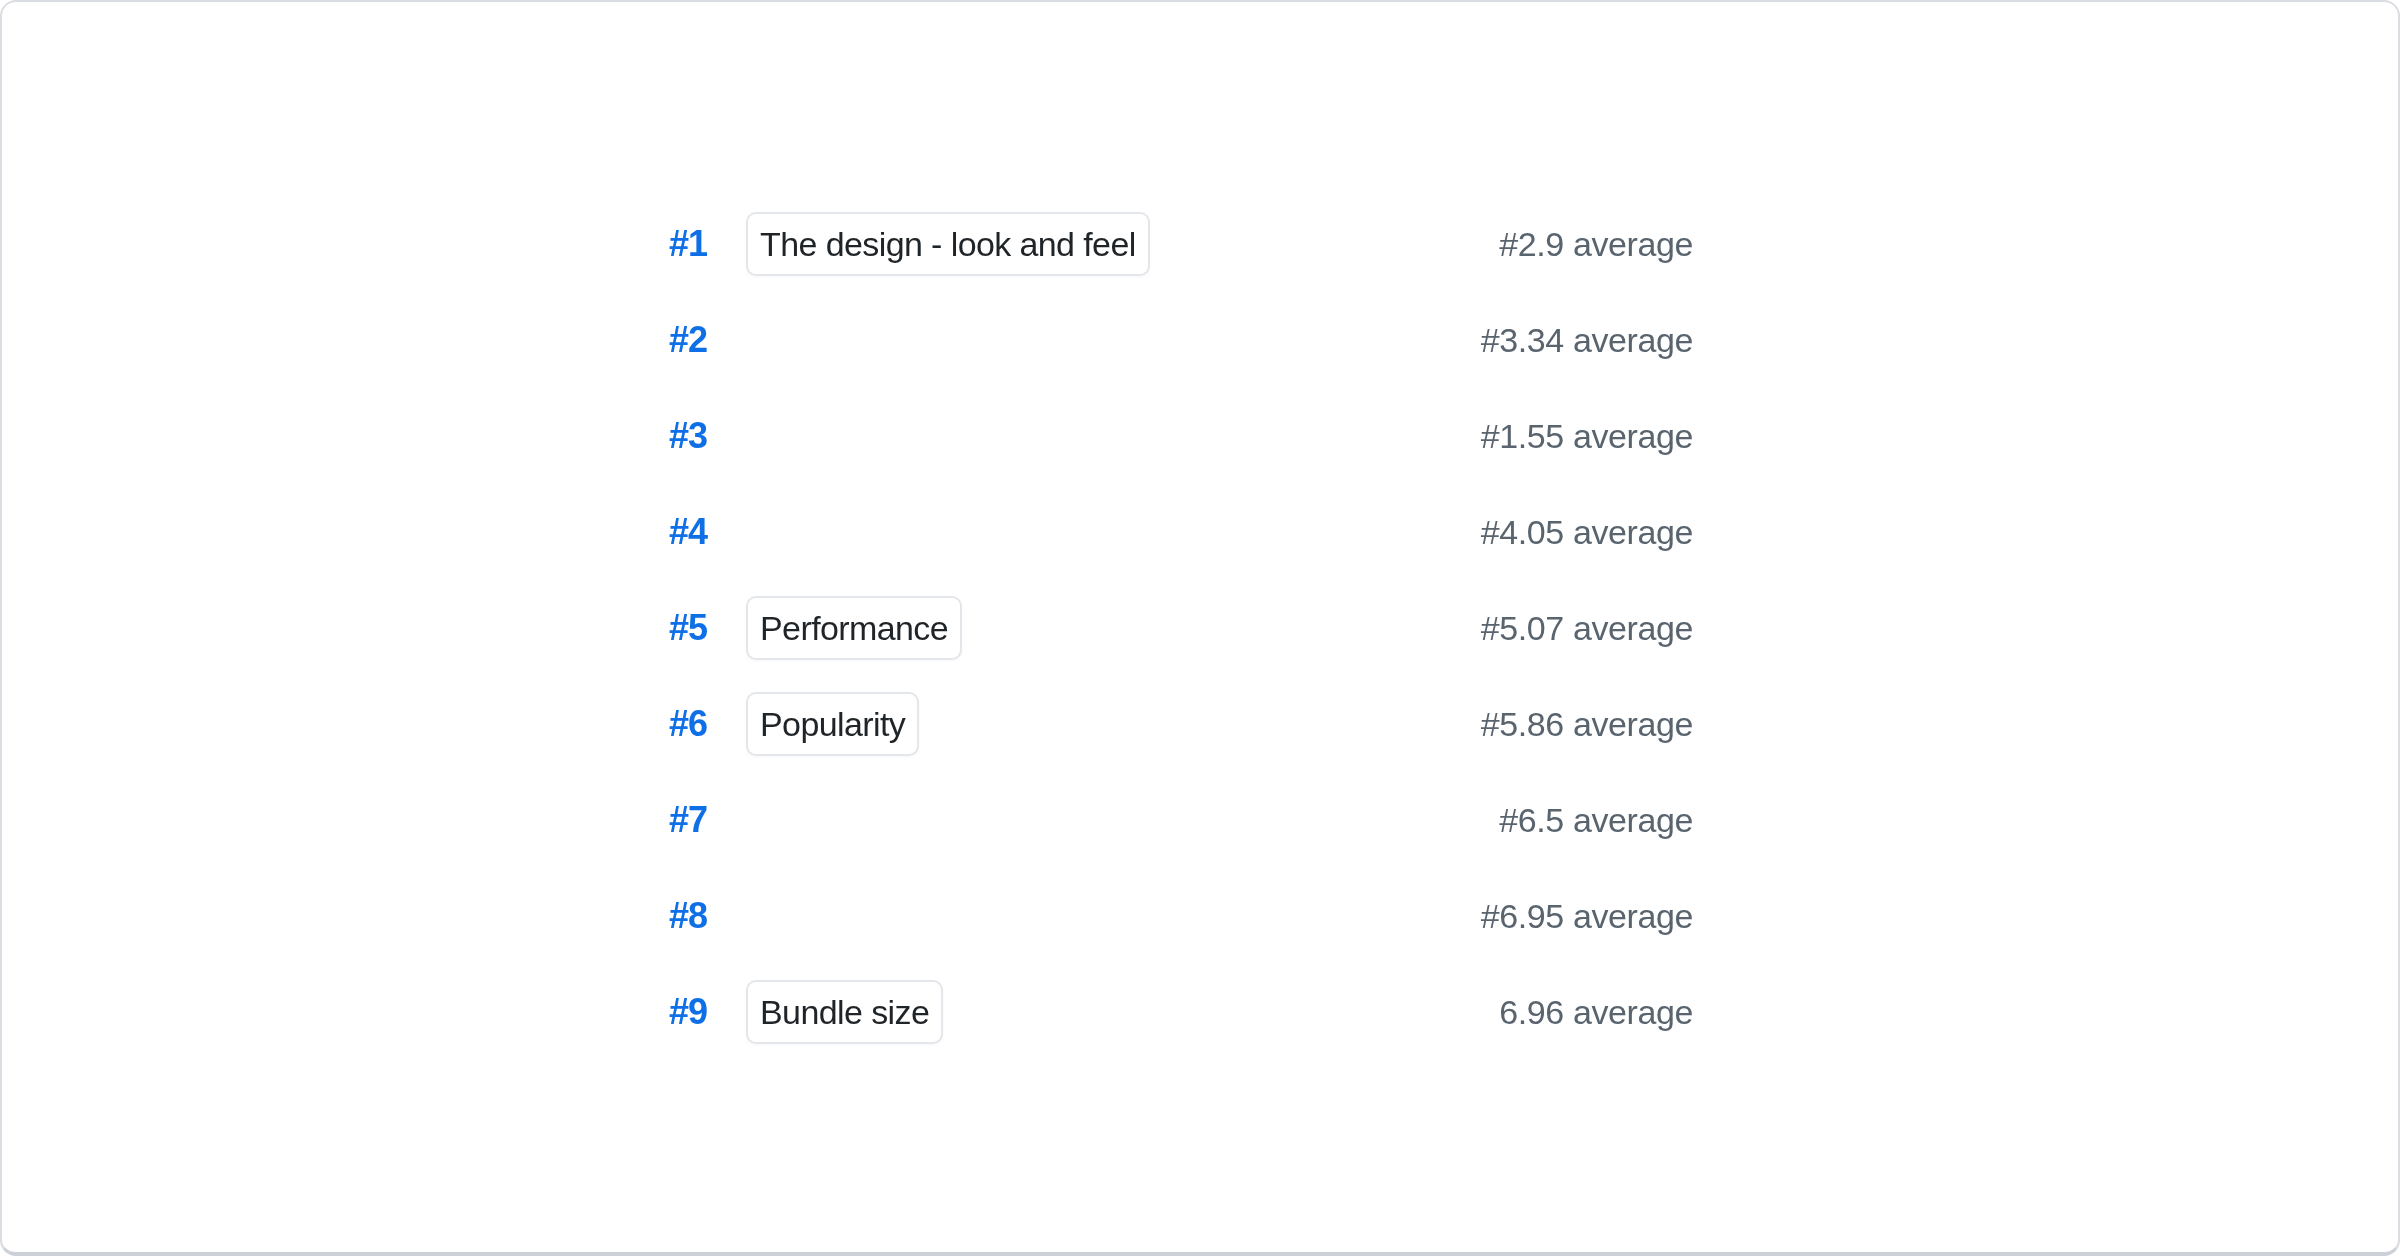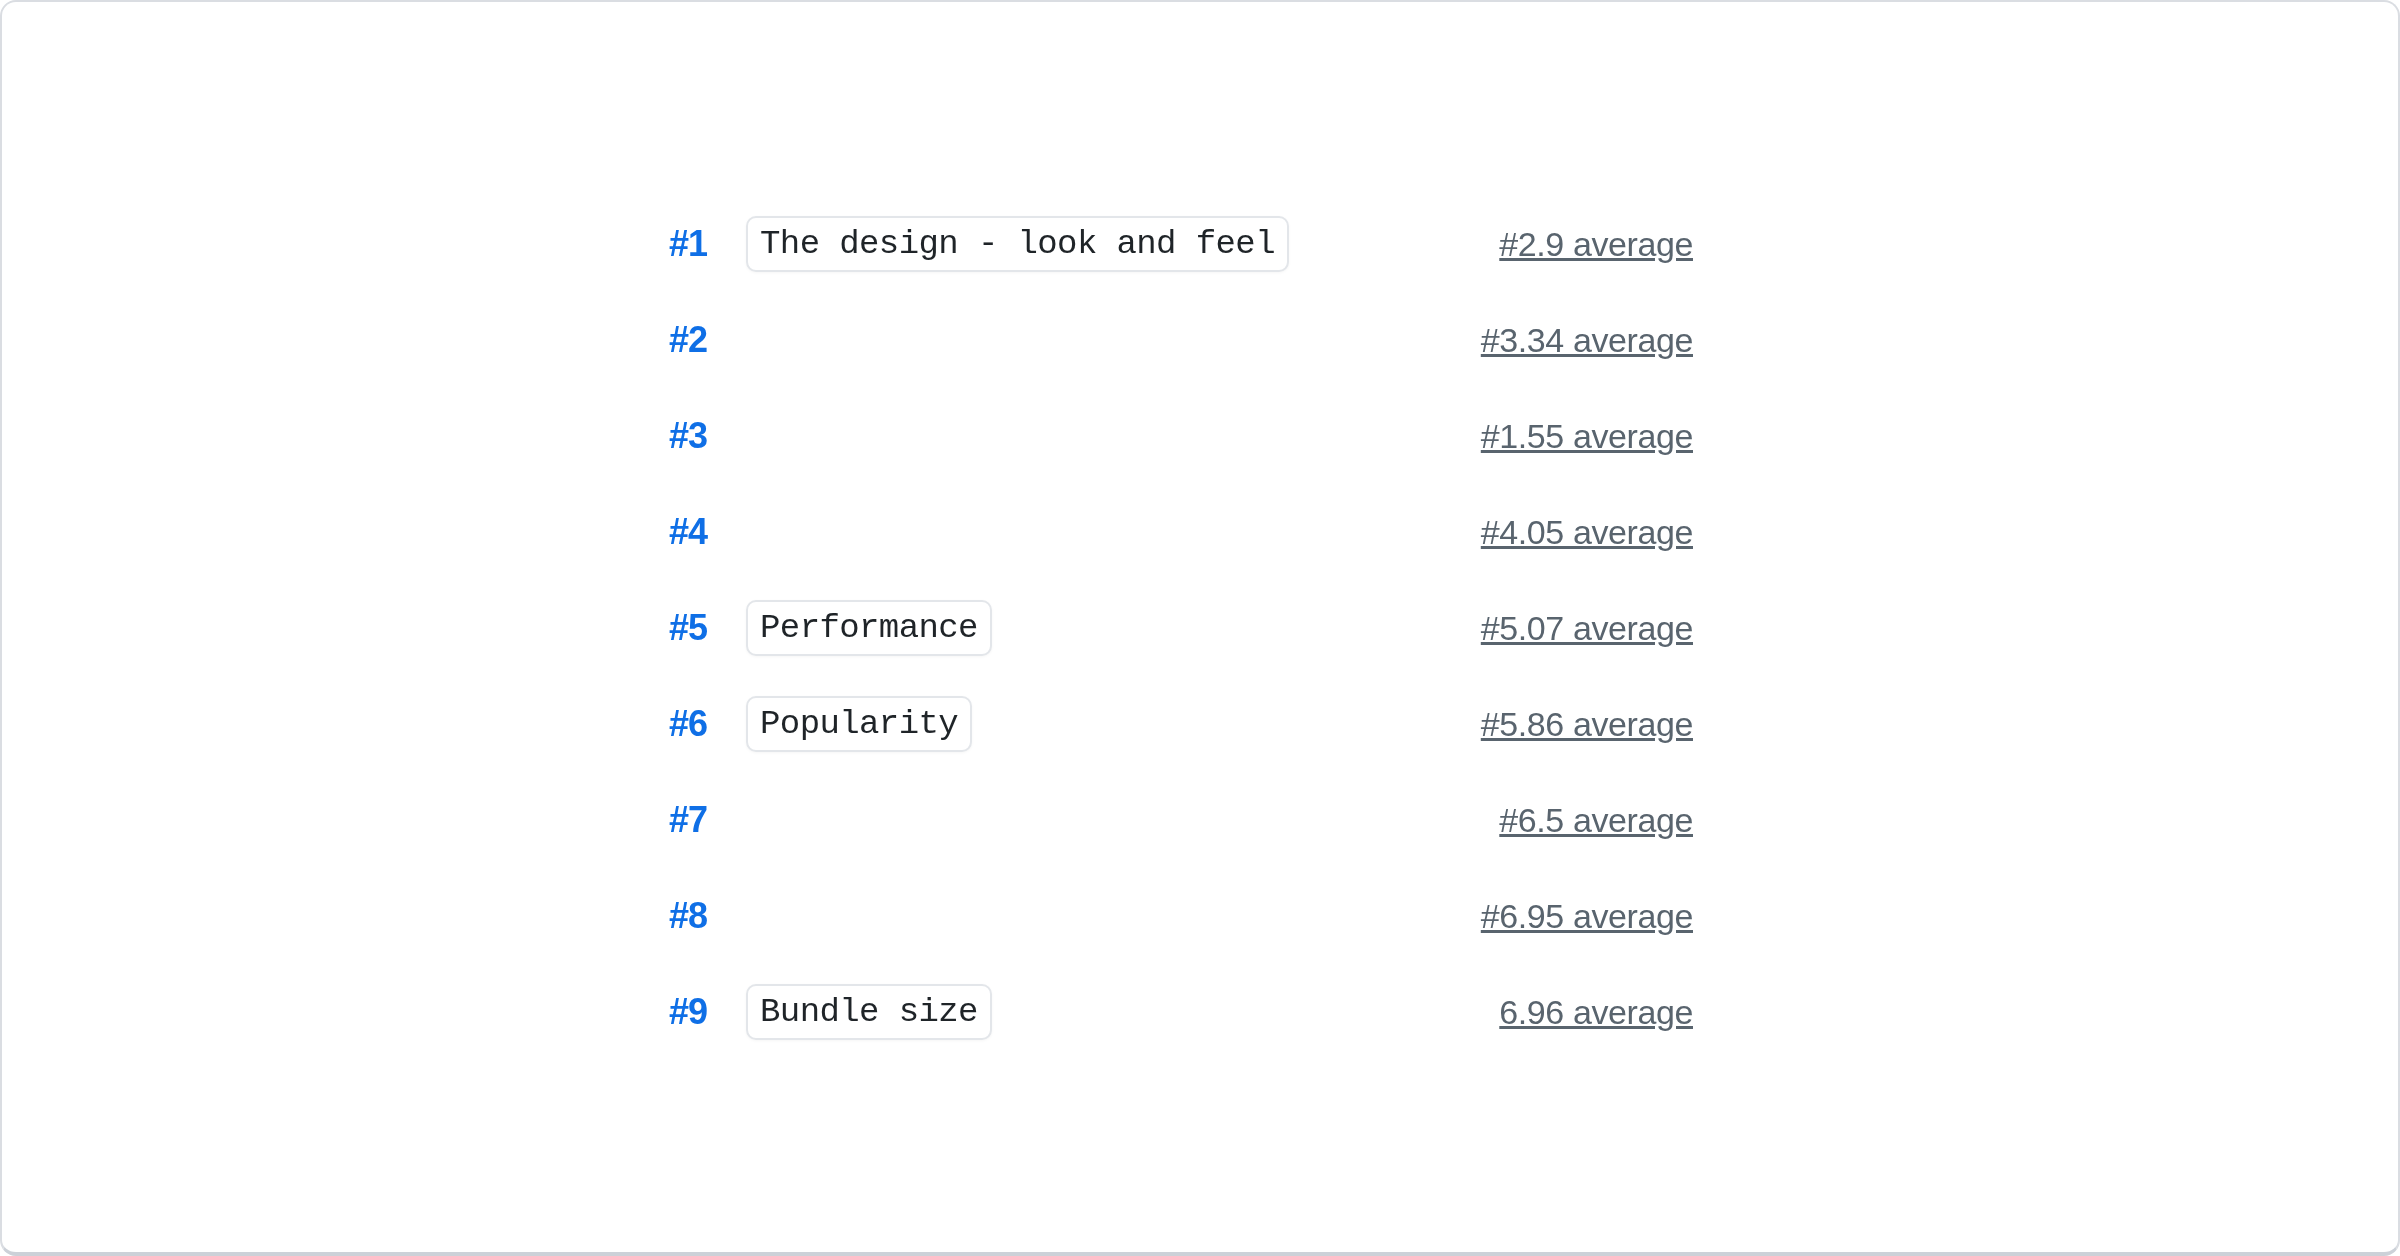--- a/index.html
+++ b/index.html
@@ -43,45 +43,43 @@
     min-width: 36px;
     font-size: 36px;
     font-weight: 700;
     letter-spacing: -1px;
     color: #0f6fe6;
     line-height: 1;
   }
   .option-chip {
     margin-left: 39px;
     box-sizing: border-box;
-    height: 56px;
+    height: 64px;
     display: inline-flex;
     align-items: center;
     padding: 0 12px;
     background: #ffffff;
     border: 2px solid #e3e6ea;
     border-radius: 10px;
     box-shadow: 0 1px 3px rgba(0,0,0,0.04);
     font-size: 34px;
     letter-spacing: -0.6px;
     color: #1f2428;
     white-space: nowrap;
     line-height: 1;
-    font-family: Liberation Mono, monospace;
   }
   .row-spacer {
     flex: 1 1 auto;
   }
   .average-value {
     font-size: 34px;
     letter-spacing: -0.4px;
     color: #59646e;
     white-space: nowrap;
     line-height: 1;
-    text-decoration: underline;
   }
 </style>
 </head>
 <body>
 
 <div class="viewport">
   <div class="card">
     <div class="ranking-list">
 
       <div class="ranking-row">

